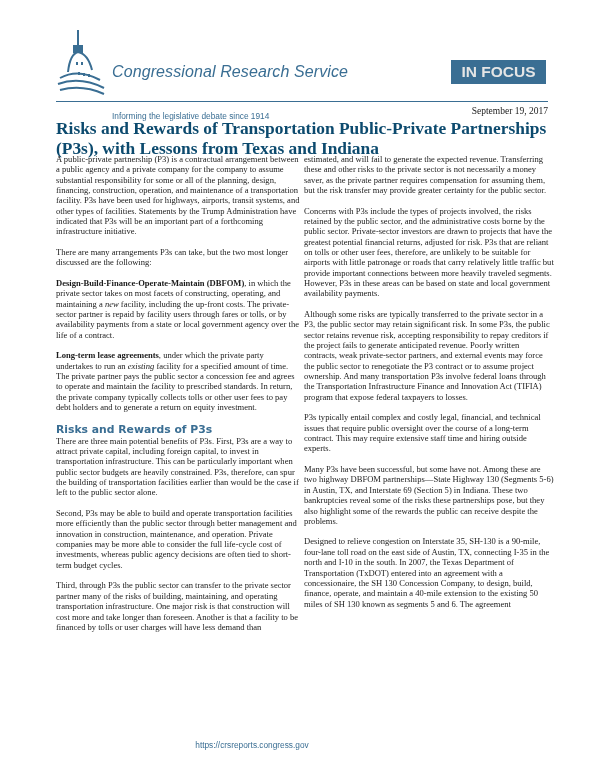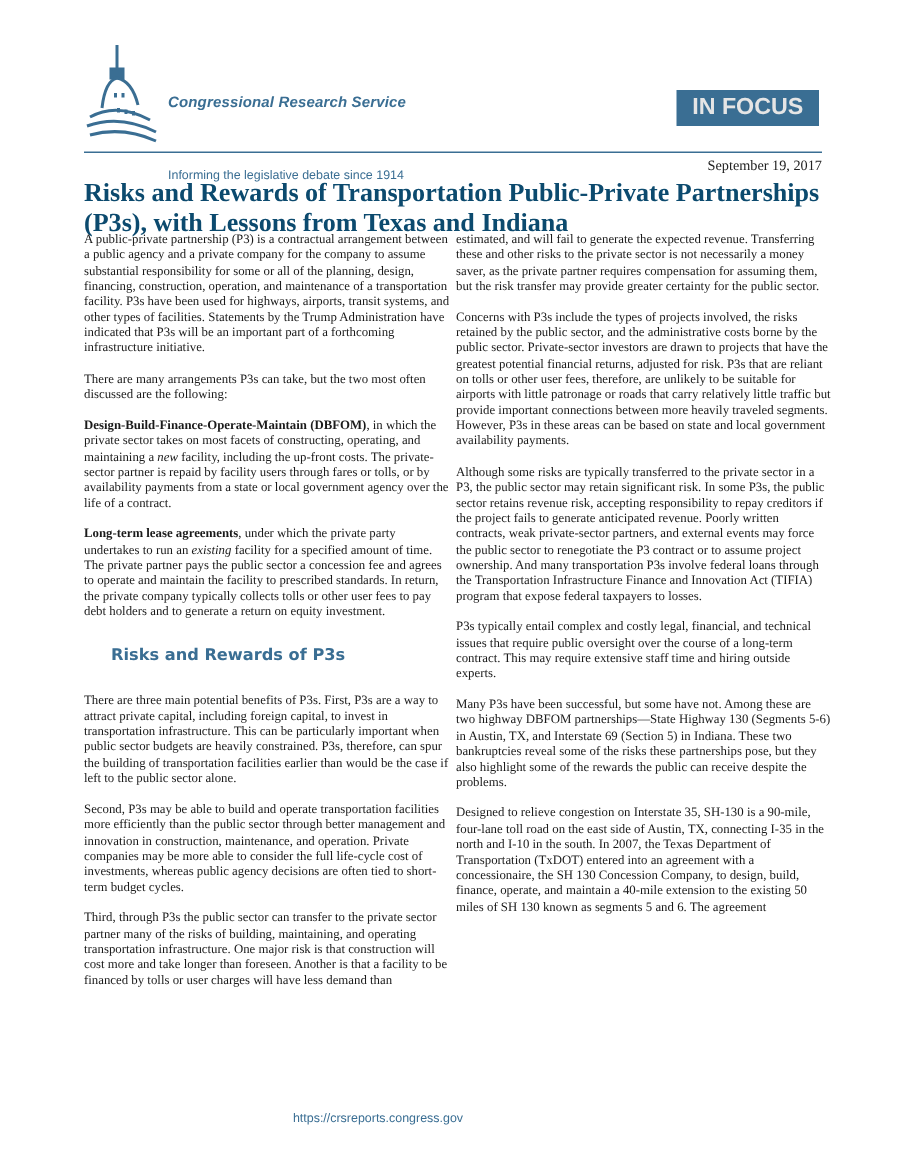--- a/index.html
+++ b/index.html
@@ -1,28 +1,28 @@
 <!DOCTYPE html>
 <html><head>
   <meta charset="utf-8">
   <style>
     html, body { margin: 0; padding: 0; background: #ffffff; }
     body { width: 600px; height: 777px; position: relative; overflow: hidden; font-family: "Liberation Serif", serif; color: #1a1a1a; }
     .logo { position: absolute; left: 56px; top: 28px; width: 50px; height: 68px; }
-    .crs-name { position: absolute; left: 112px; top: 63px; font-family: "Liberation Sans", sans-serif; font-weight: bold; font-style: italic; font-size: 10px; color: #3a6e93; letter-spacing: 0.1px; white-space: nowrap; }
+    .crs-name { position: absolute; left: 112px; top: 63px; font-family: "Liberation Sans", sans-serif; font-weight: normal; font-style: italic; font-size: 16px; color: #3a6e93; letter-spacing: 0.1px; white-space: nowrap; }
     .crs-tag { position: absolute; left: 112px; top: 78px; font-family: "Liberation Sans", sans-serif; font-size: 8.3px; color: #3a6e93; white-space: nowrap; margin-top: 33px; }
     .badge { position: absolute; left: 451px; top: 60px; width: 95px; height: 24px; background: #3a6e93; color: #e5e5e5; font-family: "Liberation Sans", sans-serif; font-weight: bold; font-size: 15.5px; line-height: 24px; text-align: center; }
     .rule { position: absolute; left: 56px; top: 101px; width: 492px; height: 1px; background: #3a6e93; }
     .date { position: absolute; right: 52px; top: 106px; font-size: 9.5px; color: #222; }
     .title { position: absolute; left: 56px; top: 118px; width: 500px; font-weight: bold; font-size: 17.4px; line-height: 20px; color: #0c4a6e; margin: 0; }
     .col { position: absolute; top: 154px; width: 246px; font-size: 8.55px; line-height: 10.35px; }
     .col.left { left: 56px; }
     .col.right { left: 304px; width: 250px; }
     .col p { margin: 0 0 10.3px 0; }
-    .h2 { font-family: "DejaVu Sans", sans-serif; font-weight: bold; font-size: 10.8px; color: #3a6e93; margin: 18px; line-height: 13px; }
+    .h2 { font-family: "DejaVu Sans", sans-serif; font-weight: bold; font-size: 10.8px; color: #3a6e93; margin: 0; line-height: 13px; }
     .h3 { font-family: "DejaVu Sans", sans-serif; font-weight: bold; font-size: 8.7px; color: #3a6e93; margin: 0; line-height: 11px; }
     .footer { position: absolute; left: 0; width: 504px; top: 740px; text-align: center; font-family: "Liberation Sans", sans-serif; font-size: 8.3px; color: #3a6e93; }
   </style>
 </head>
 <body>
 
 <svg class="logo" viewBox="0 0 50 68">
   <g fill="none" stroke="#3a6e93" stroke-width="2">
     <line x1="22" y1="2" x2="22" y2="18"></line>
     <rect x="18" y="18" width="8" height="6" fill="#3a6e93"></rect>
@@ -41,21 +41,21 @@
 </svg>
 <div class="crs-name">Congressional Research Service</div>
 <div class="crs-tag">Informing the legislative debate since 1914</div>
 <div class="badge">IN FOCUS</div>
 <div class="rule"></div>
 <div class="date">September 19, 2017</div>
 <h1 class="title">Risks and Rewards of Transportation Public-Private Partnerships (P3s), with Lessons from Texas and Indiana</h1>
 
 <div class="col left">
   <p>A public-private partnership (P3) is a contractual arrangement between a public agency and a private company for the company to assume substantial responsibility for some or all of the planning, design, financing, construction, operation, and maintenance of a transportation facility. P3s have been used for highways, airports, transit systems, and other types of facilities. Statements by the Trump Administration have indicated that P3s will be an important part of a forthcoming infrastructure initiative.</p>
-  <p>There are many arrangements P3s can take, but the two most often discussed are the following:</p>
+  <p>There are many arrangements P3s can take, but the two most longer discussed are the following:</p>
   <p><b>Design-Build-Finance-Operate-Maintain (DBFOM)</b><span>, in which the private sector takes on most facets of constructing, operating, and maintaining a </span><i>new</i><span> facility, including the up-front costs. The private-sector partner is repaid by facility users through fares or tolls, or by availability payments from a state or local government agency over the life of a contract.</span></p>
   <p><b>Long-term lease agreements</b><span>, under which the private party undertakes to run an </span><i>existing</i><span> facility for a specified amount of time. The private partner pays the public sector a concession fee and agrees to operate and maintain the facility to prescribed standards. In return, the private company typically collects tolls or other user fees to pay debt holders and to generate a return on equity investment.</span></p>
   <h2 class="h2">Risks and Rewards of P3s</h2>
   <p>There are three main potential benefits of P3s. First, P3s are a way to attract private capital, including foreign capital, to invest in transportation infrastructure. This can be particularly important when public sector budgets are heavily constrained. P3s, therefore, can spur the building of transportation facilities earlier than would be the case if left to the public sector alone.</p>
   <p>Second, P3s may be able to build and operate transportation facilities more efficiently than the public sector through better management and innovation in construction, maintenance, and operation. Private companies may be more able to consider the full life-cycle cost of investments, whereas public agency decisions are often tied to short-term budget cycles.</p>
   <p>Third, through P3s the public sector can transfer to the private sector partner many of the risks of building, maintaining, and operating transportation infrastructure. One major risk is that construction will cost more and take longer than foreseen. Another is that a facility to be financed by tolls or user charges will have less demand than</p>
 </div>
 
 <div class="col right">
   <p>estimated, and will fail to generate the expected revenue. Transferring these and other risks to the private sector is not necessarily a money saver, as the private partner requires compensation for assuming them, but the risk transfer may provide greater certainty for the public sector.</p>

